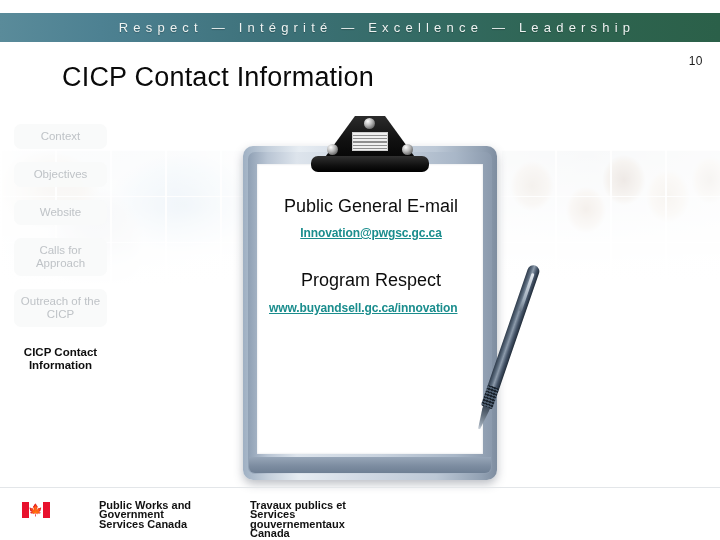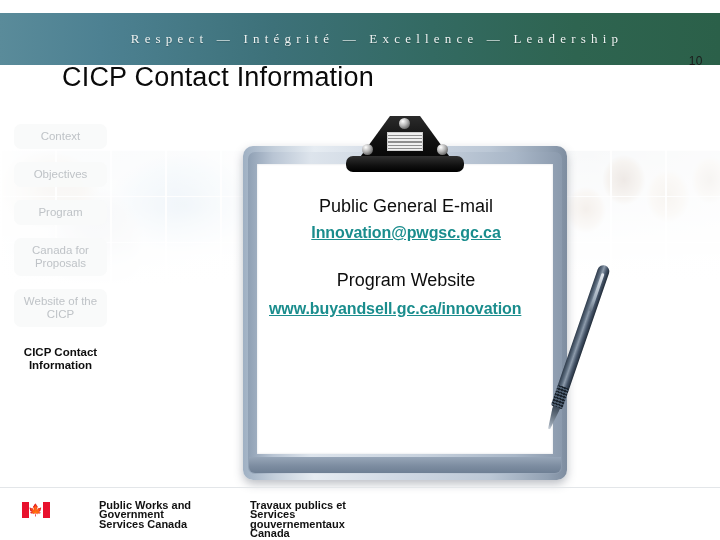--- a/index.html
+++ b/index.html
@@ -18,25 +18,24 @@
     overflow: hidden;
     background: #ffffff;
   }
 
   
   .values-banner {
     position: absolute;
     left: 0;
     top: 13px;
     width: 720px;
-    height: 52px;
+    height: 29px;
     background: linear-gradient(to right, #5a8b9a 0%, #4d8192 14%, #3d7179 38%, #336a62 60%, #2e6450 80%, #2b6049 100%);
     display: flex;
     align-items: center;
-    font-family: Liberation Serif, serif;
   }
   .values-banner .values-text {
     width: 100%;
     text-align: center;
     color: #eef3f2;
     font-size: 13px;
     letter-spacing: 5.2px;
     font-weight: 400;
     white-space: nowrap;
     text-shadow: 0 1px 1px rgba(0,0,0,0.25);
@@ -150,21 +149,21 @@
     color: #0f0f0f;
     font-weight: bold;
     font-size: 11.5px;
   }
 
   
   .clipboard {
     position: absolute;
     left: 243px;
     top: 146px;
-    width: 324px;
+    width: 254px;
     height: 334px;
   }
   .clip-frame {
     position: absolute;
     inset: 0;
     border-radius: 10px;
     background: linear-gradient(to right, #9fb0c3 0%, #c3cedb 10%, #e6ecf2 22%, #cfd8e3 46%, #b9c5d4 74%, #8f9fb2 93%, #7d8 da0 100%);
     background: linear-gradient(to right, #9fb0c3 0%, #c5d0dc 10%, #e6ecf2 22%, #d2dae5 46%, #bcc8d6 76%, #92a1b3 94%, #7e8da0 100%);
     box-shadow: 0 4px 10px rgba(60,70,85,0.35);
   }
@@ -308,21 +307,21 @@
   }
   .contact-heading {
     font-size: 18px;
     color: #0d0d0d;
     font-weight: 400;
     margin: 0 0 4px 0;
     line-height: 24px;
   }
   .contact-link {
     display: inline-block;
-    font-size: 16px;
+    font-size: 12px;
     font-weight: bold;
     color: #1a8d8d;
     text-decoration: underline;
     line-height: 22px;
     letter-spacing: -0.1px;
   }
   .block-gap { height: 24px; }
   .contact-link.wrap {
     display: block;
     text-align: left;
@@ -447,27 +446,27 @@
   </div>
 
   <nav class="sidebar">
     <div class="nav-item">
       <span>Context</span>
     </div>
     <div class="nav-item">
       <span>Objectives</span>
     </div>
     <div class="nav-item">
-      <span>Program</span>
+      <span>Website</span>
     </div>
     <div class="nav-item two-line">
-      <span>Canada for Proposals</span>
+      <span>Calls for Approach</span>
     </div>
     <div class="nav-item two-line">
-      <span>Website of the CICP</span>
+      <span>Outreach of the CICP</span>
     </div>
     <div class="nav-item two-line active">
       <span>CICP Contact Information</span>
     </div>
   </nav>
 
   <div class="clipboard">
     <div class="clip-frame"></div>
     <div class="clip-inner-shade"></div>
     <div class="clip-paper-topstrip"></div>
@@ -487,21 +486,21 @@
       <div class="pen-body"></div>
       <div class="pen-clip"></div>
       <div class="pen-grip"></div>
       <div class="pen-tip"></div>
     </div>
 
     <div class="board-content">
       <p class="contact-heading">Public General E-mail</p>
       <a class="contact-link" href="#">Innovation@pwgsc.gc.ca</a>
       <div class="block-gap"></div>
-      <p class="contact-heading">Program Website</p>
+      <p class="contact-heading">Program Respect</p>
       <a class="contact-link wrap" href="#">www.buyandsell.gc.ca/innovation</a>
     </div>
   </div>
 
   <div class="footer-rule"></div>
   <div class="footer">
     <div class="pwgsc-logo">
       <div class="flag">
         <div class="bar"></div>
         <div class="center">🍁</div>

